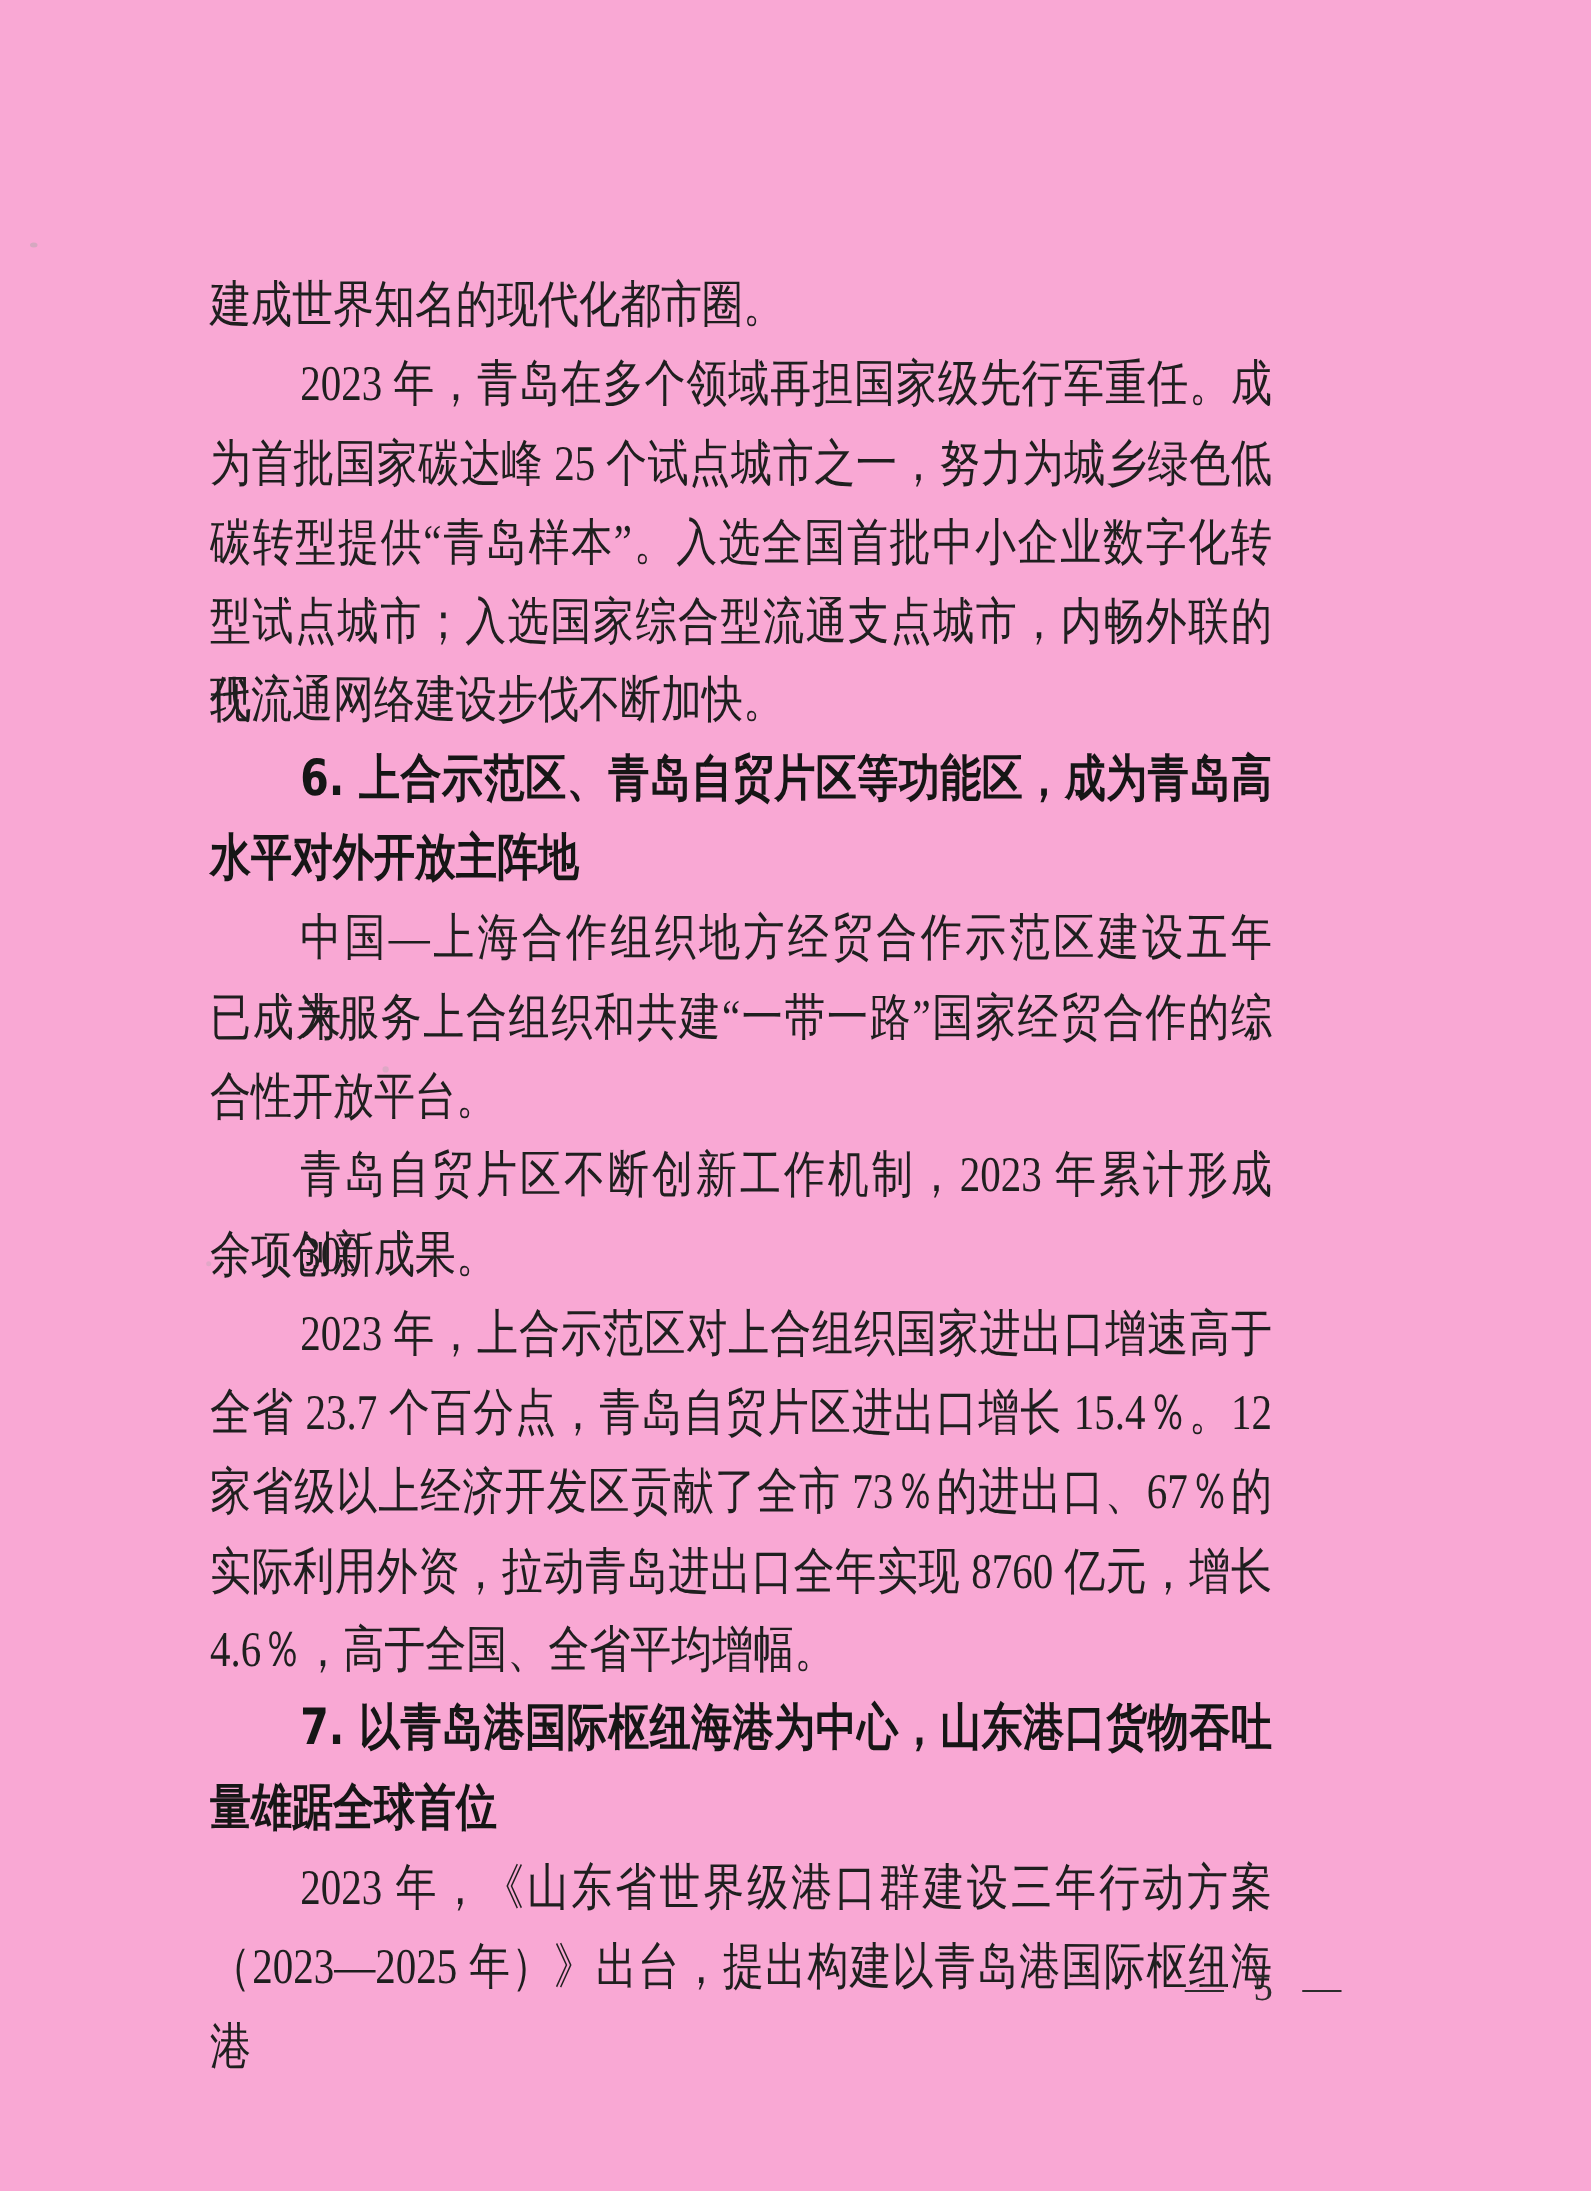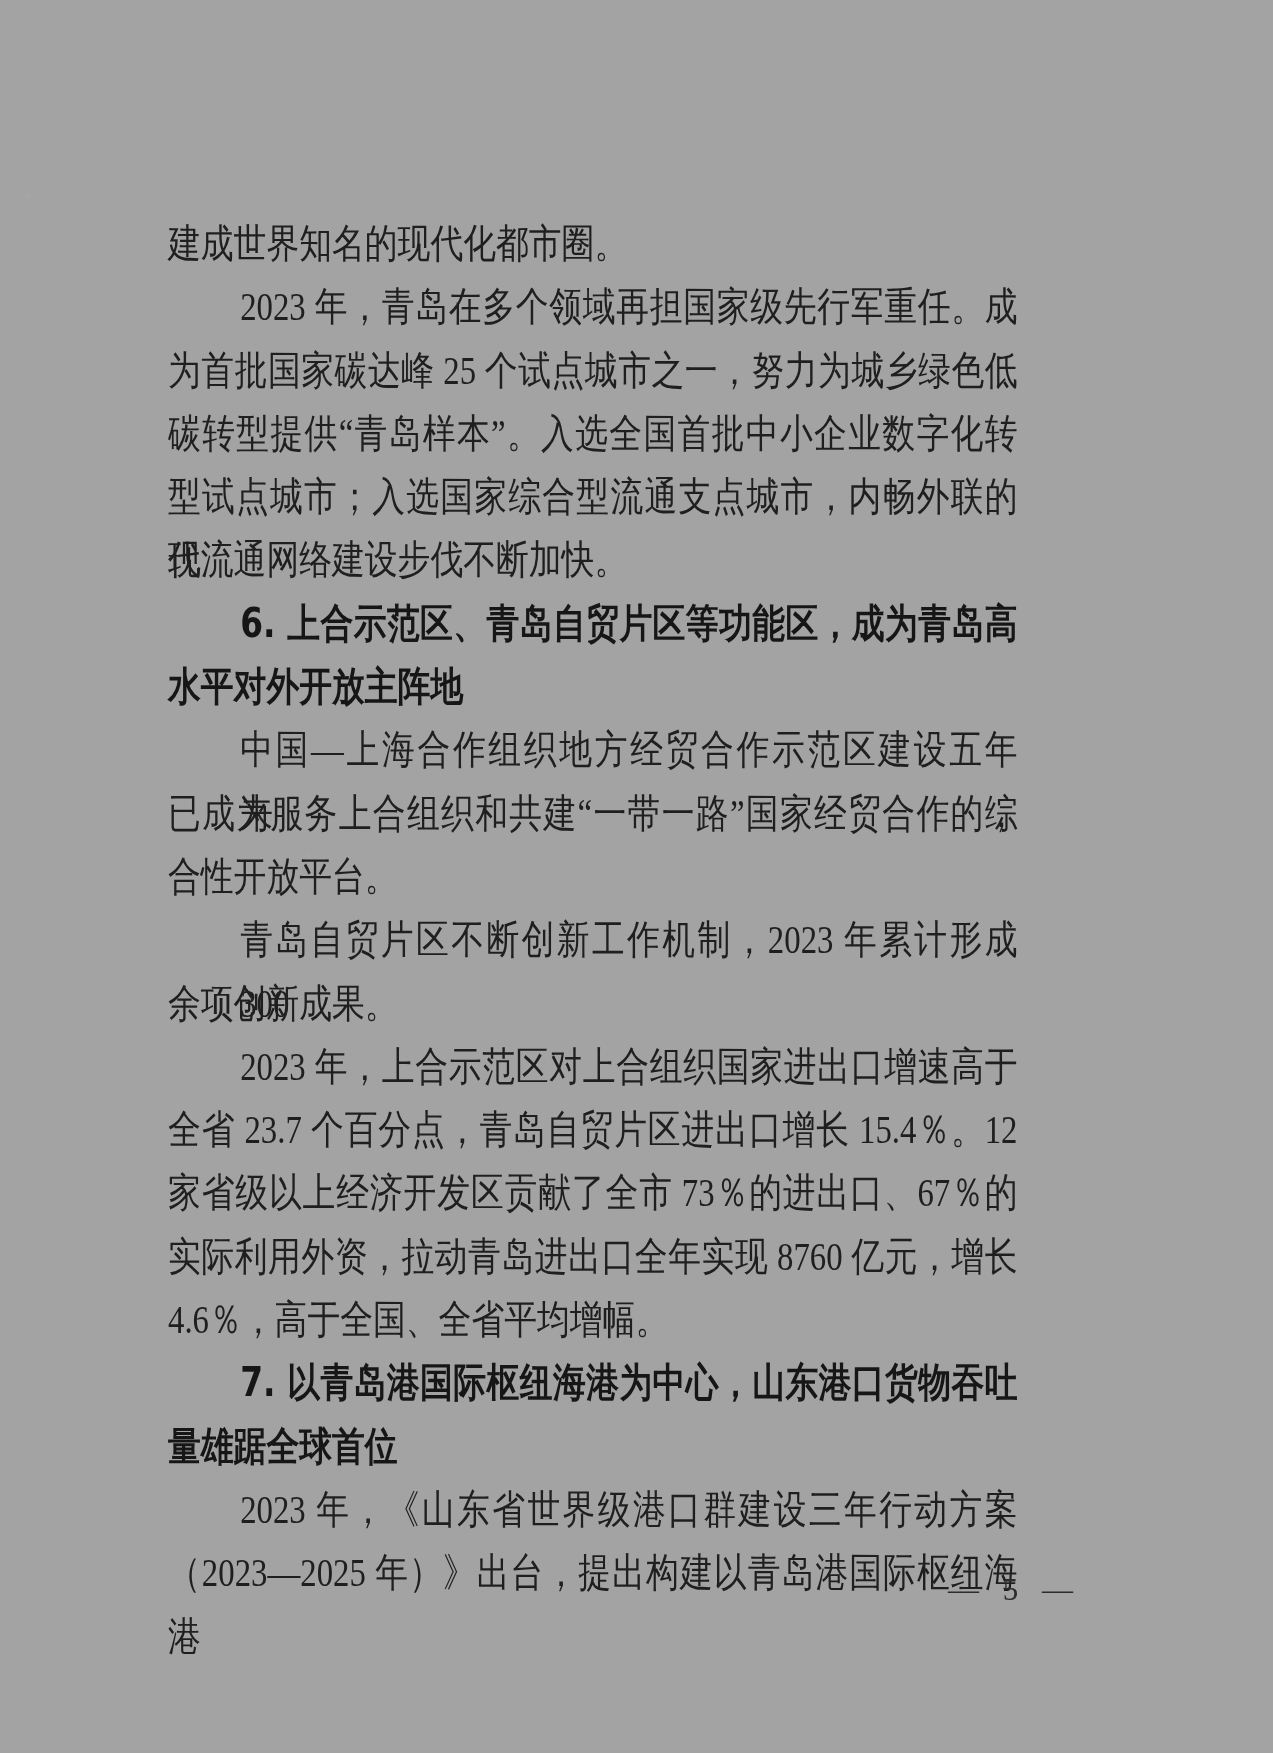--- a/index.html
+++ b/index.html
@@ -61,21 +61,21 @@
     background: #a9a9a9;
     border-radius: 50%;
   }
   .speck.s1 { left: 24px;  top: 194px;  width: 6px; height: 4px; opacity: .45; }
   .speck.s2 { left: 306px; top: 853px;  width: 5px; height: 5px; opacity: .35; }
   .speck.s3 { left: 165px; top: 1009px; width: 4px; height: 4px; opacity: .3;  }
 </style>
 </head>
 <body>
 
-<div class="page" style="background: #a3a3a3;">
+<div class="page" style="background: #f9a8d4;">
   <div class="speck s1"></div>
   <div class="speck s2"></div>
   <div class="speck s3"></div>
 
   <section class="text-column" style="color: rgb(31, 31, 31);">
       <div class="line">建成世界知名的现代化都市圈。</div>
       <div class="line indent fill">2023 年，青岛在多个领域再担国家级先行军重任。成</div>
       <div class="line fill">为首批国家碳达峰 25 个试点城市之一，努力为城乡绿色低</div>
       <div class="line fill">碳转型提供“青岛样本”。入选全国首批中小企业数字化转</div>
       <div class="line fill">型试点城市；入选国家综合型流通支点城市，内畅外联的现</div>

